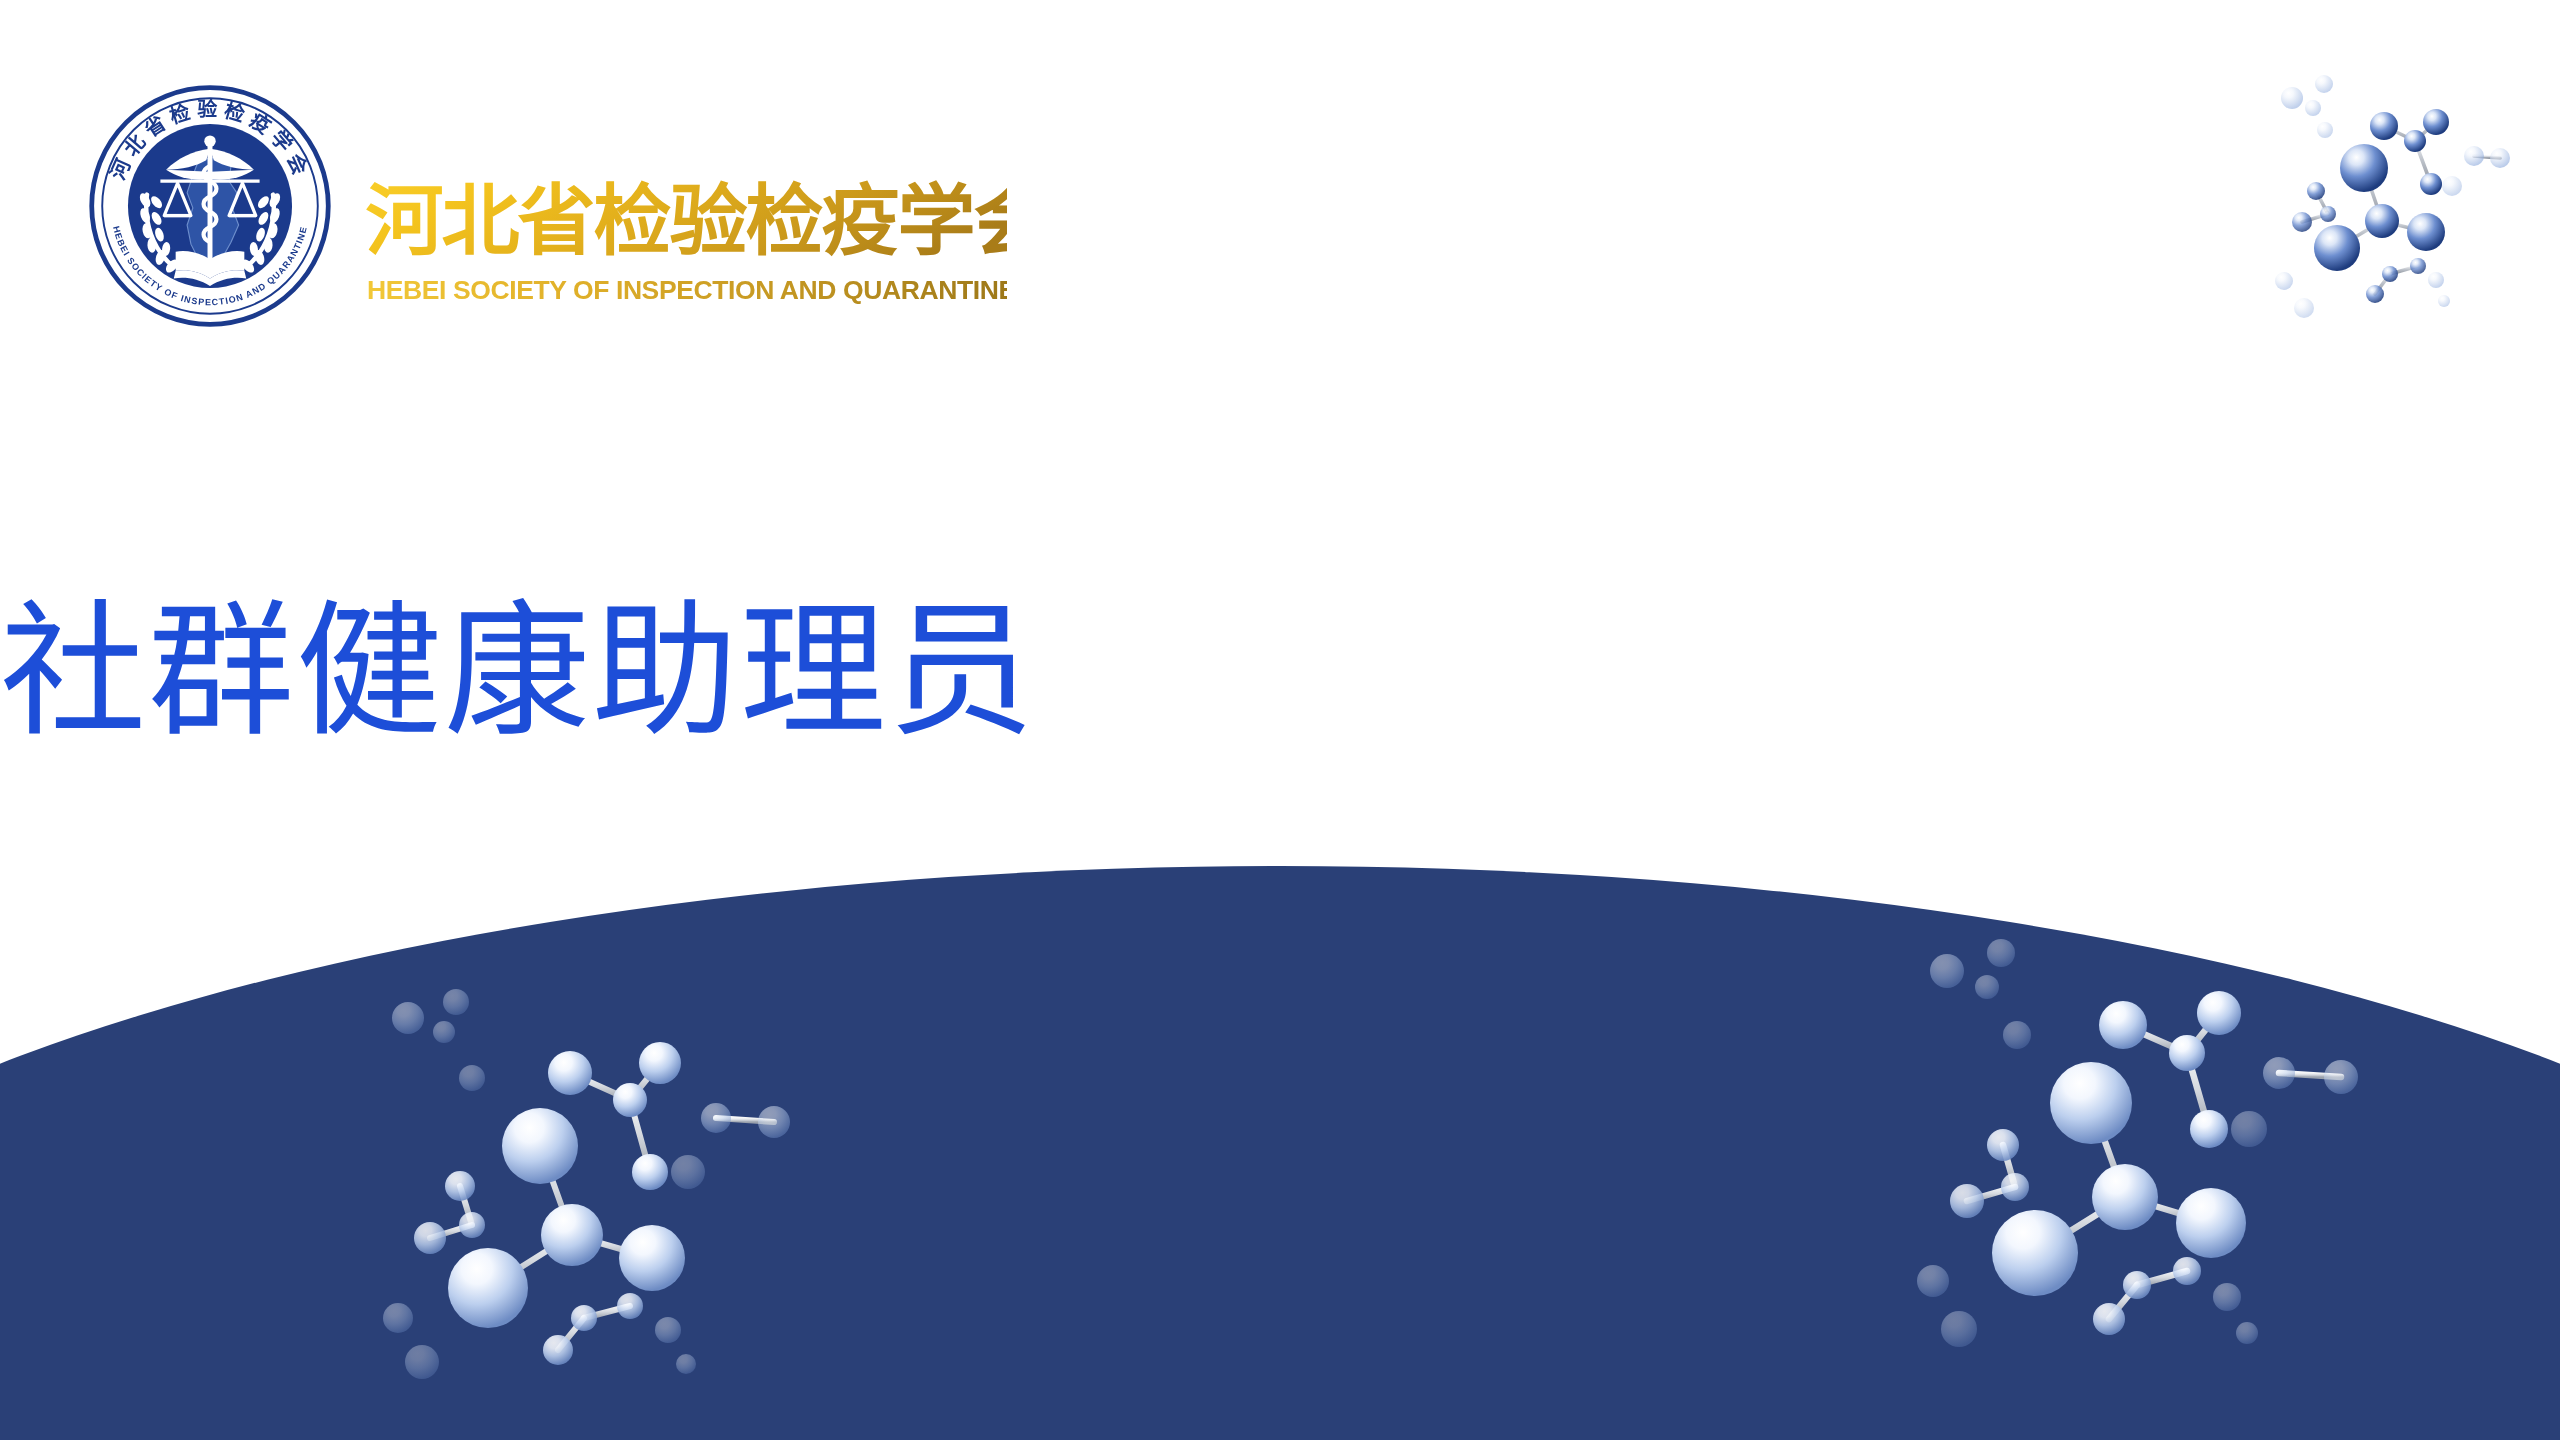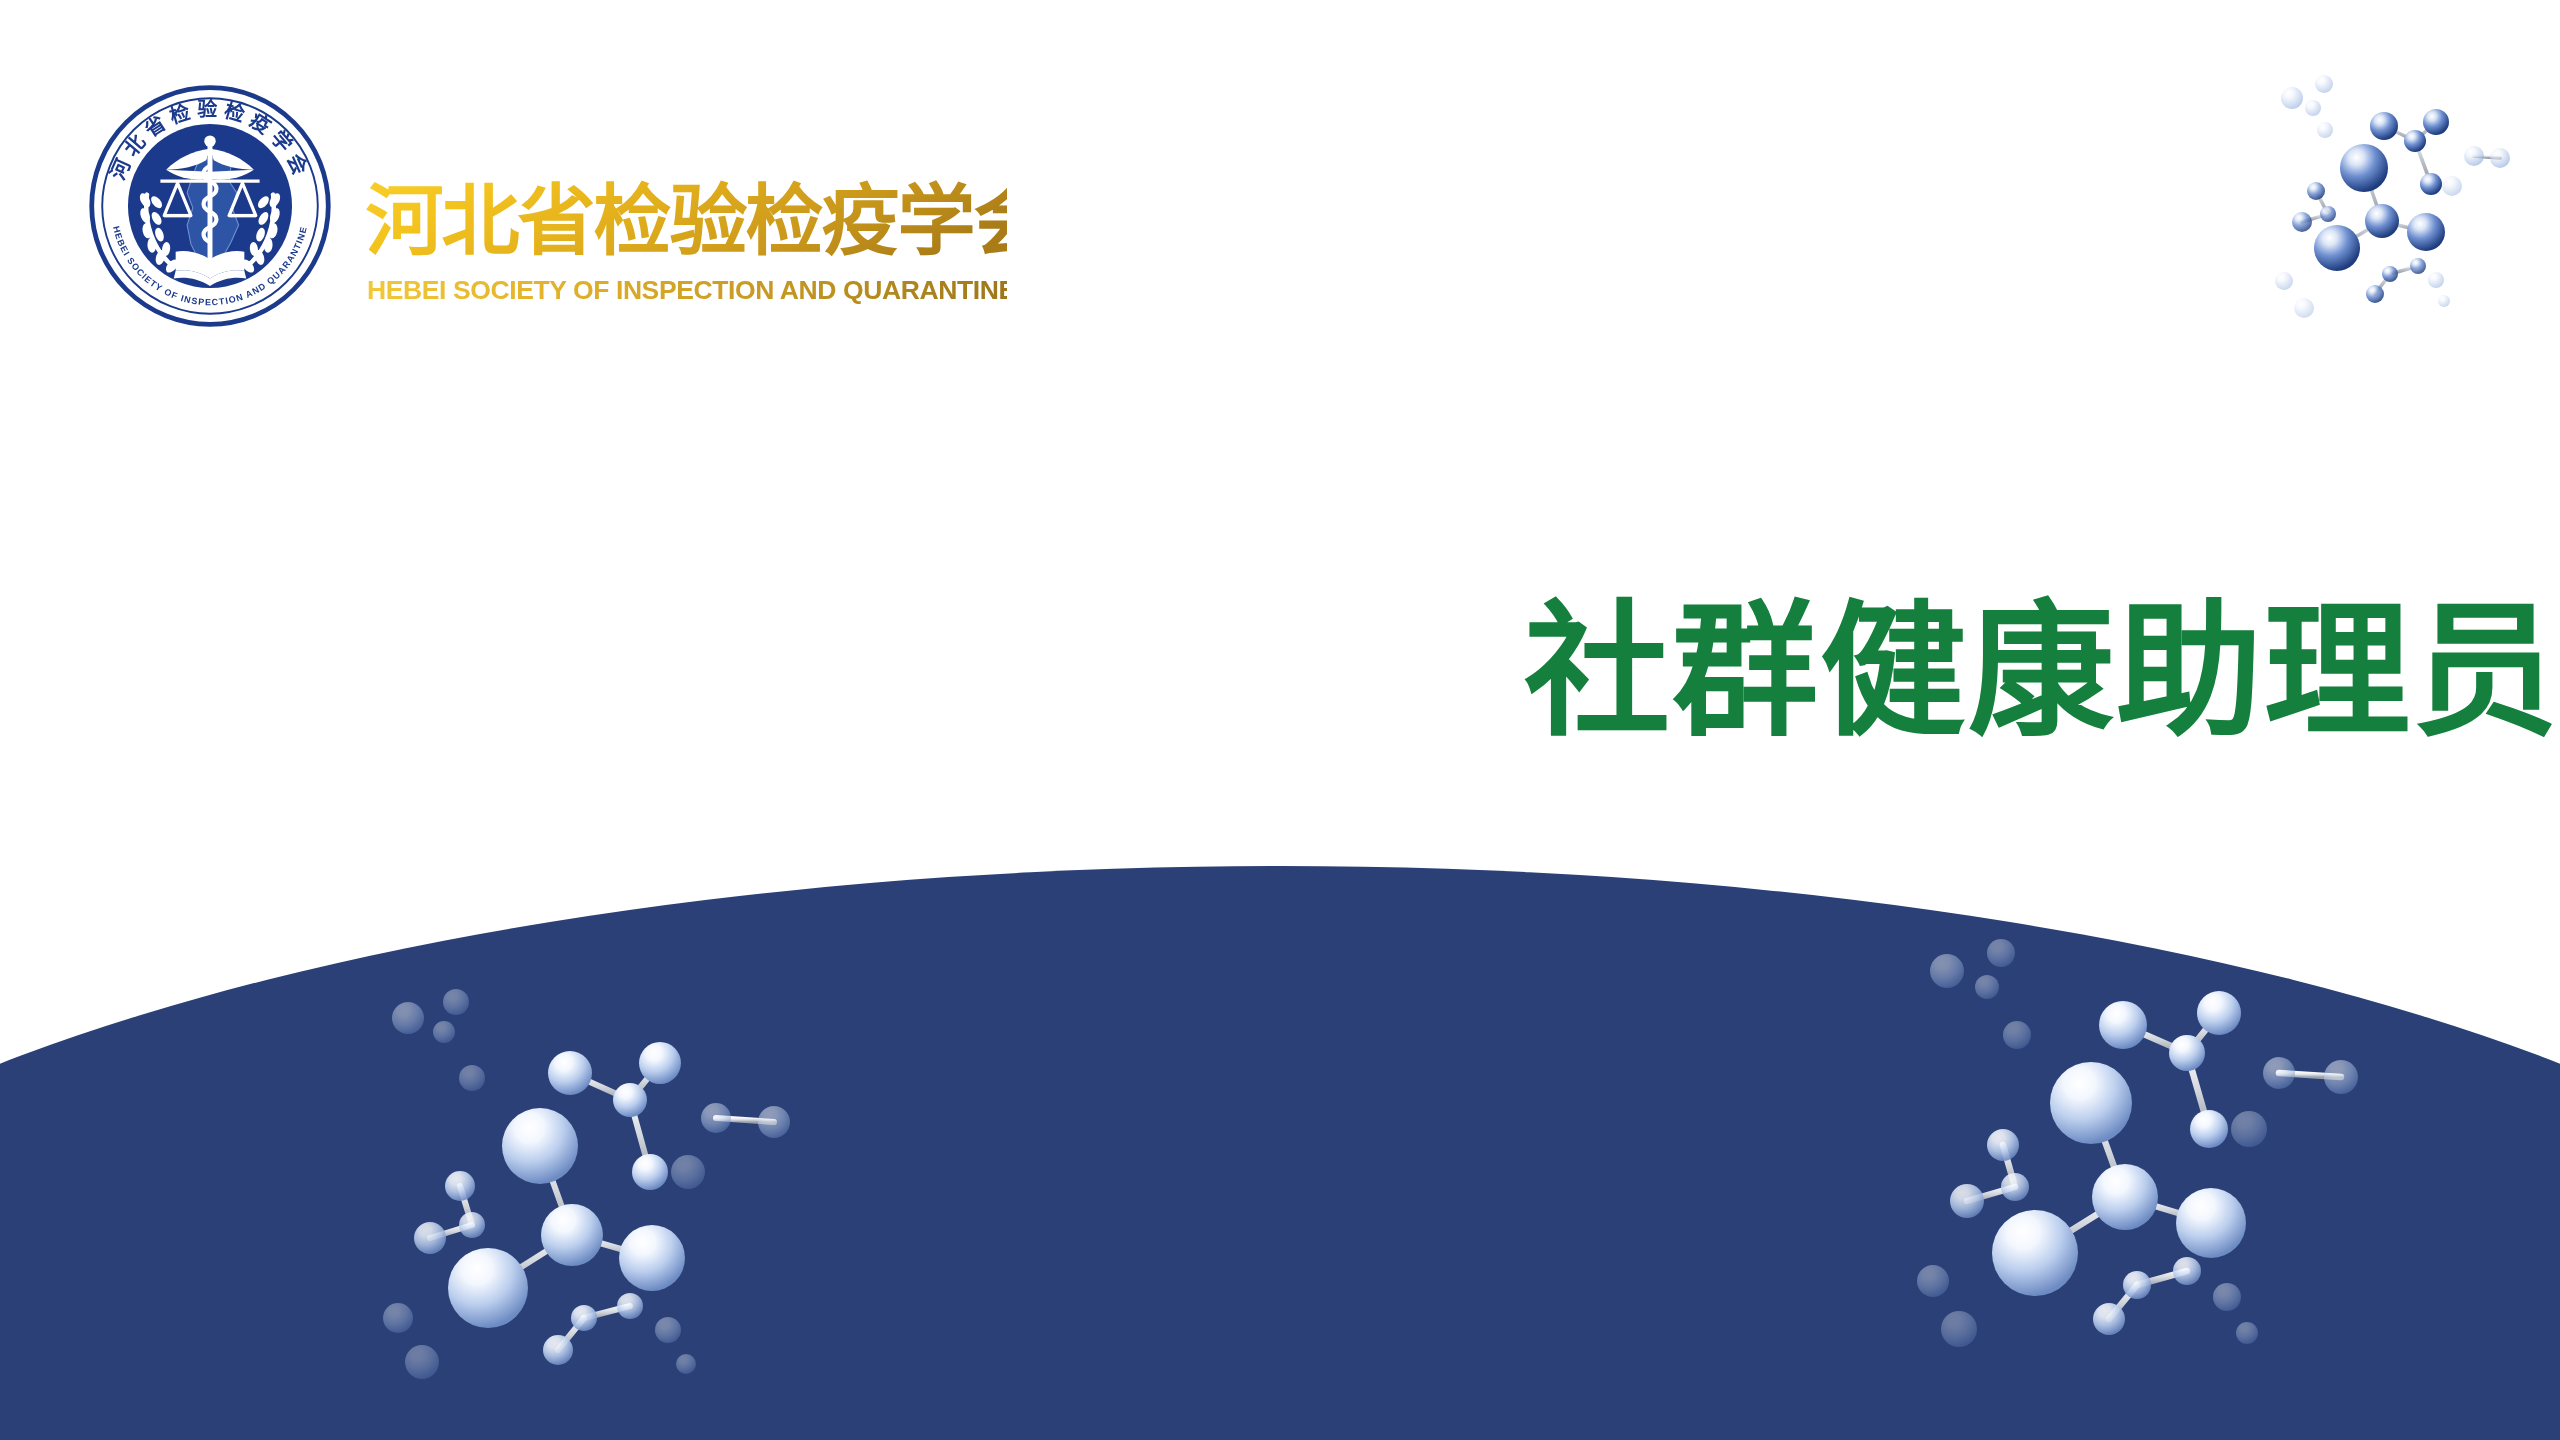--- a/index.html
+++ b/index.html
@@ -70,26 +70,26 @@
     margin-top: 6px;
     margin-left: 3px;
   }
 
   
   .main-title {
     position: absolute;
     left: 0;
     right: 0;
     top: 492px;
-    text-align: right;
+    text-align: left;
     z-index: 5;
-    color: #15803d;
+    color: #1d4ed8;
     font-size: 146px;
     line-height: 1.12;
-    font-weight: 700;
+    font-weight: 400;
     letter-spacing: 2px;
     font-family: "DejaVu Sans", "Liberation Sans", sans-serif;
     white-space: nowrap;
   }
 
   
   .molecule {
     position: absolute;
     z-index: 4;
     pointer-events: none;

